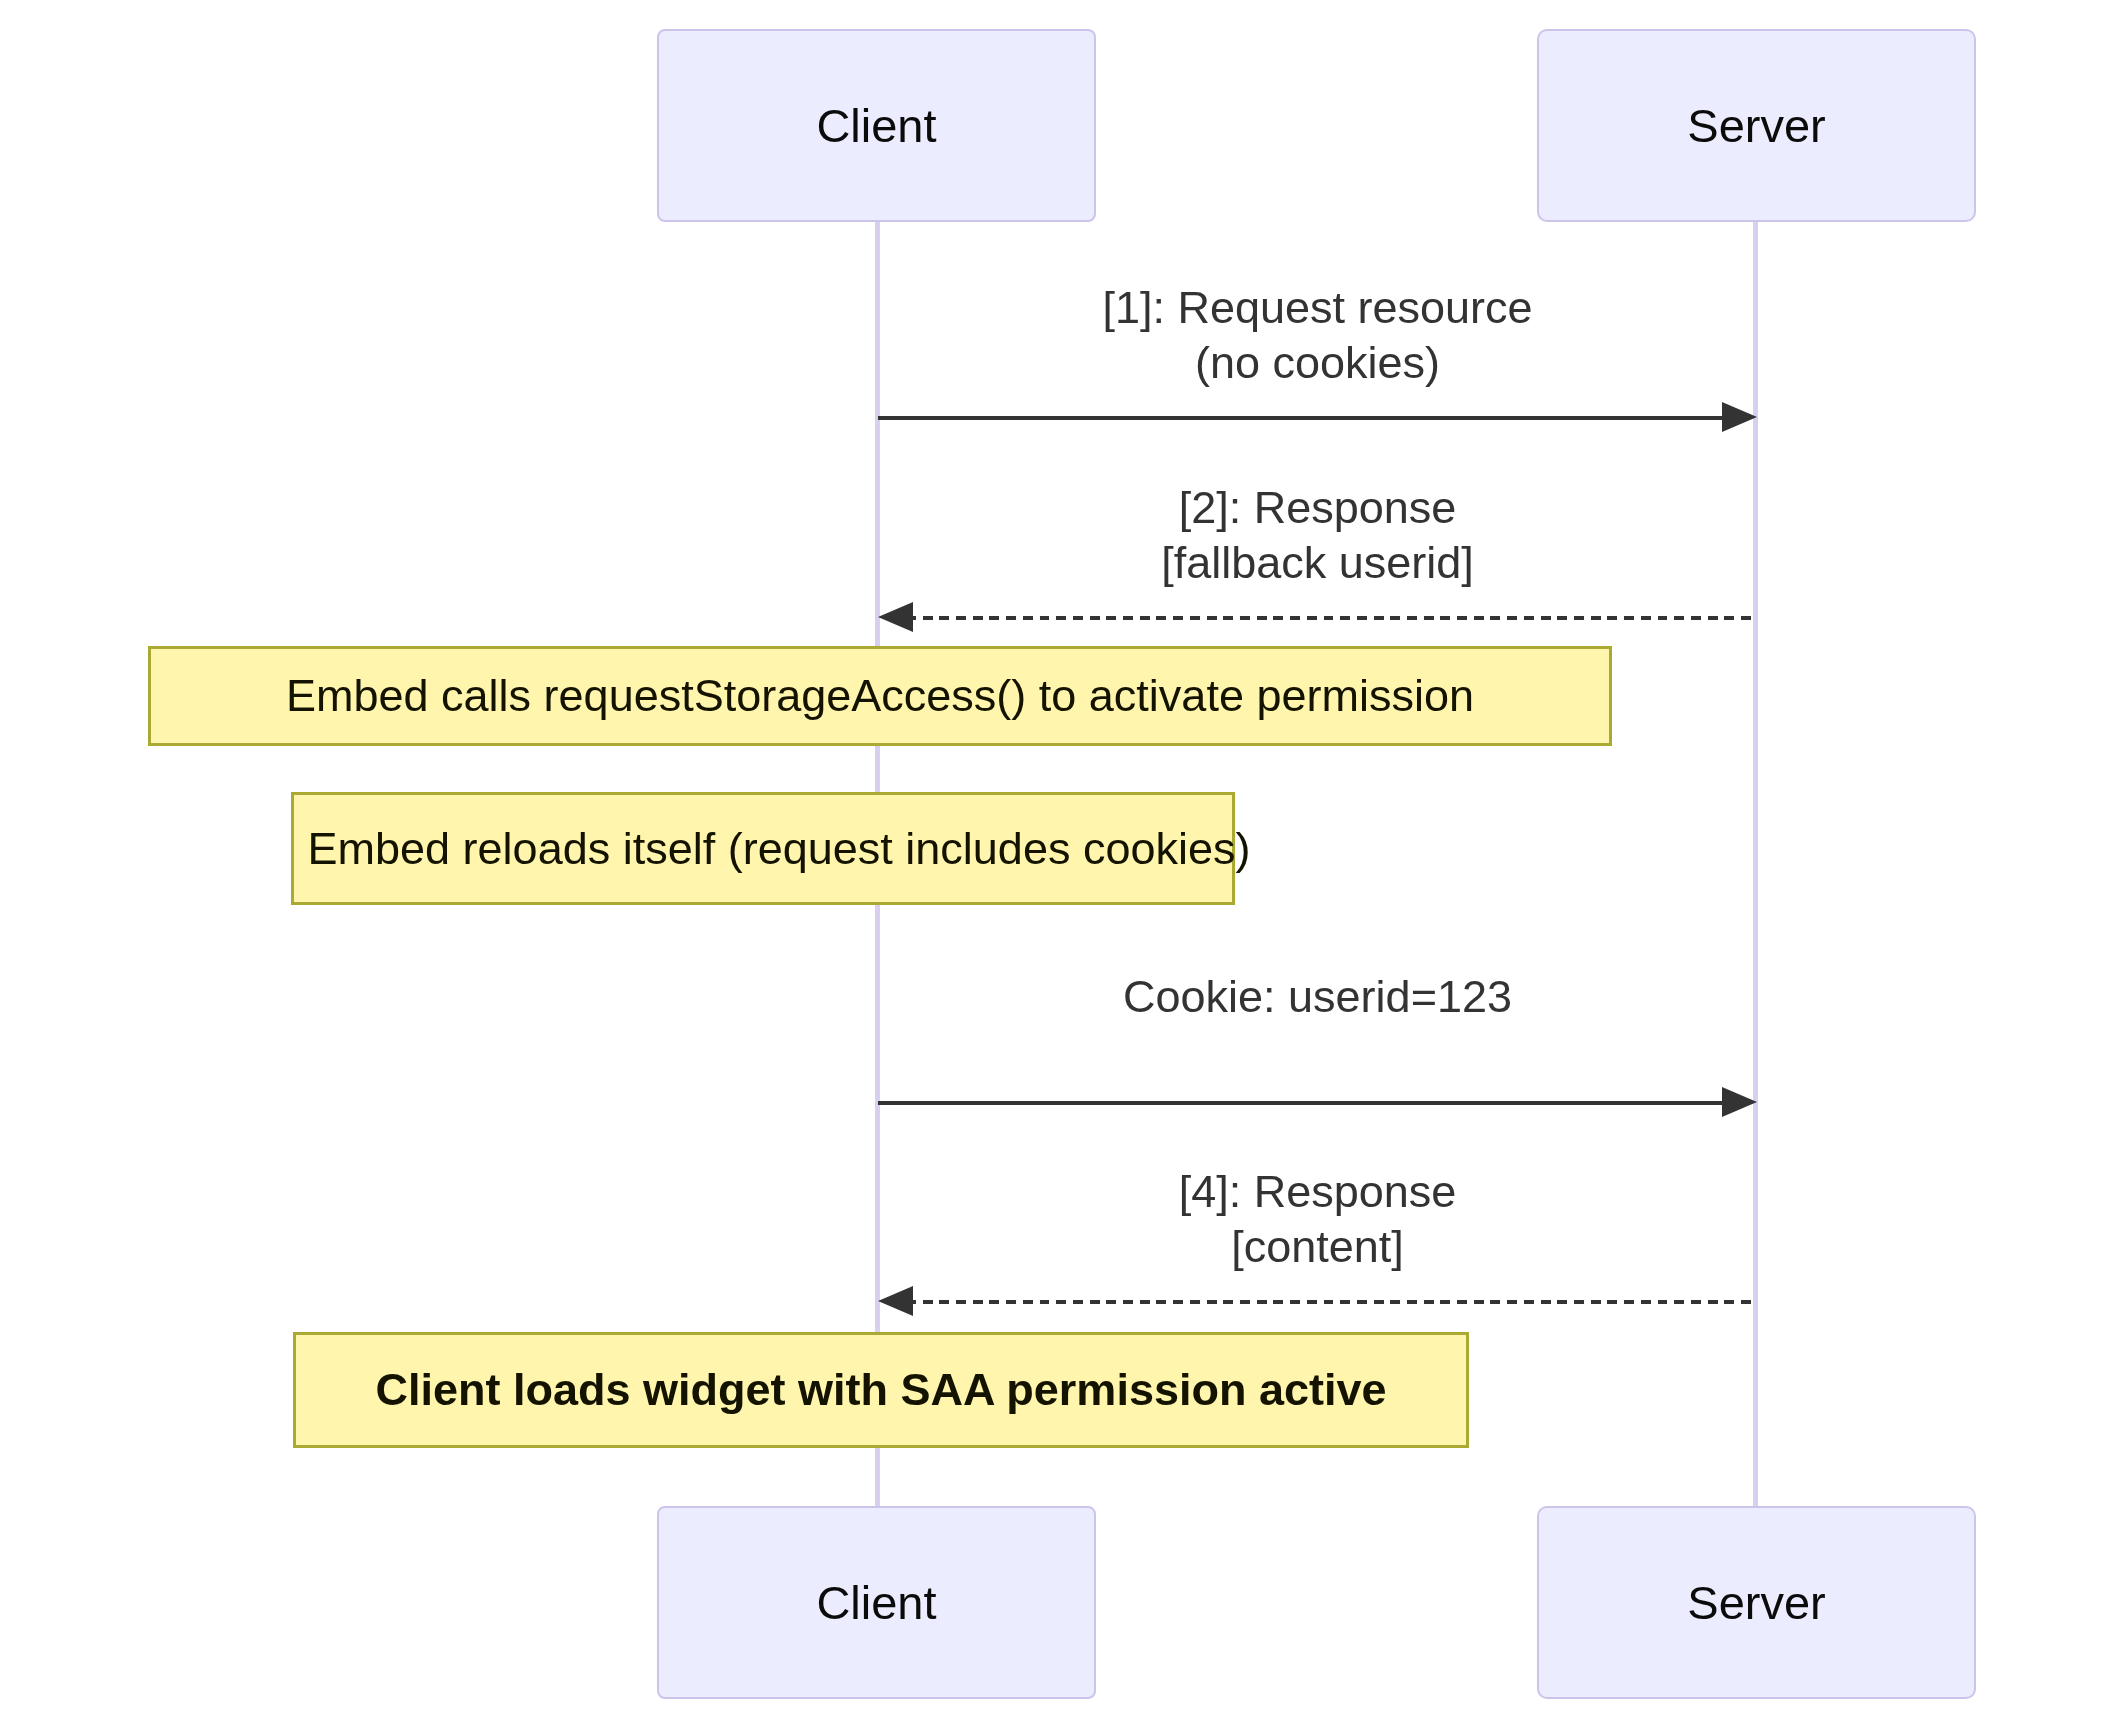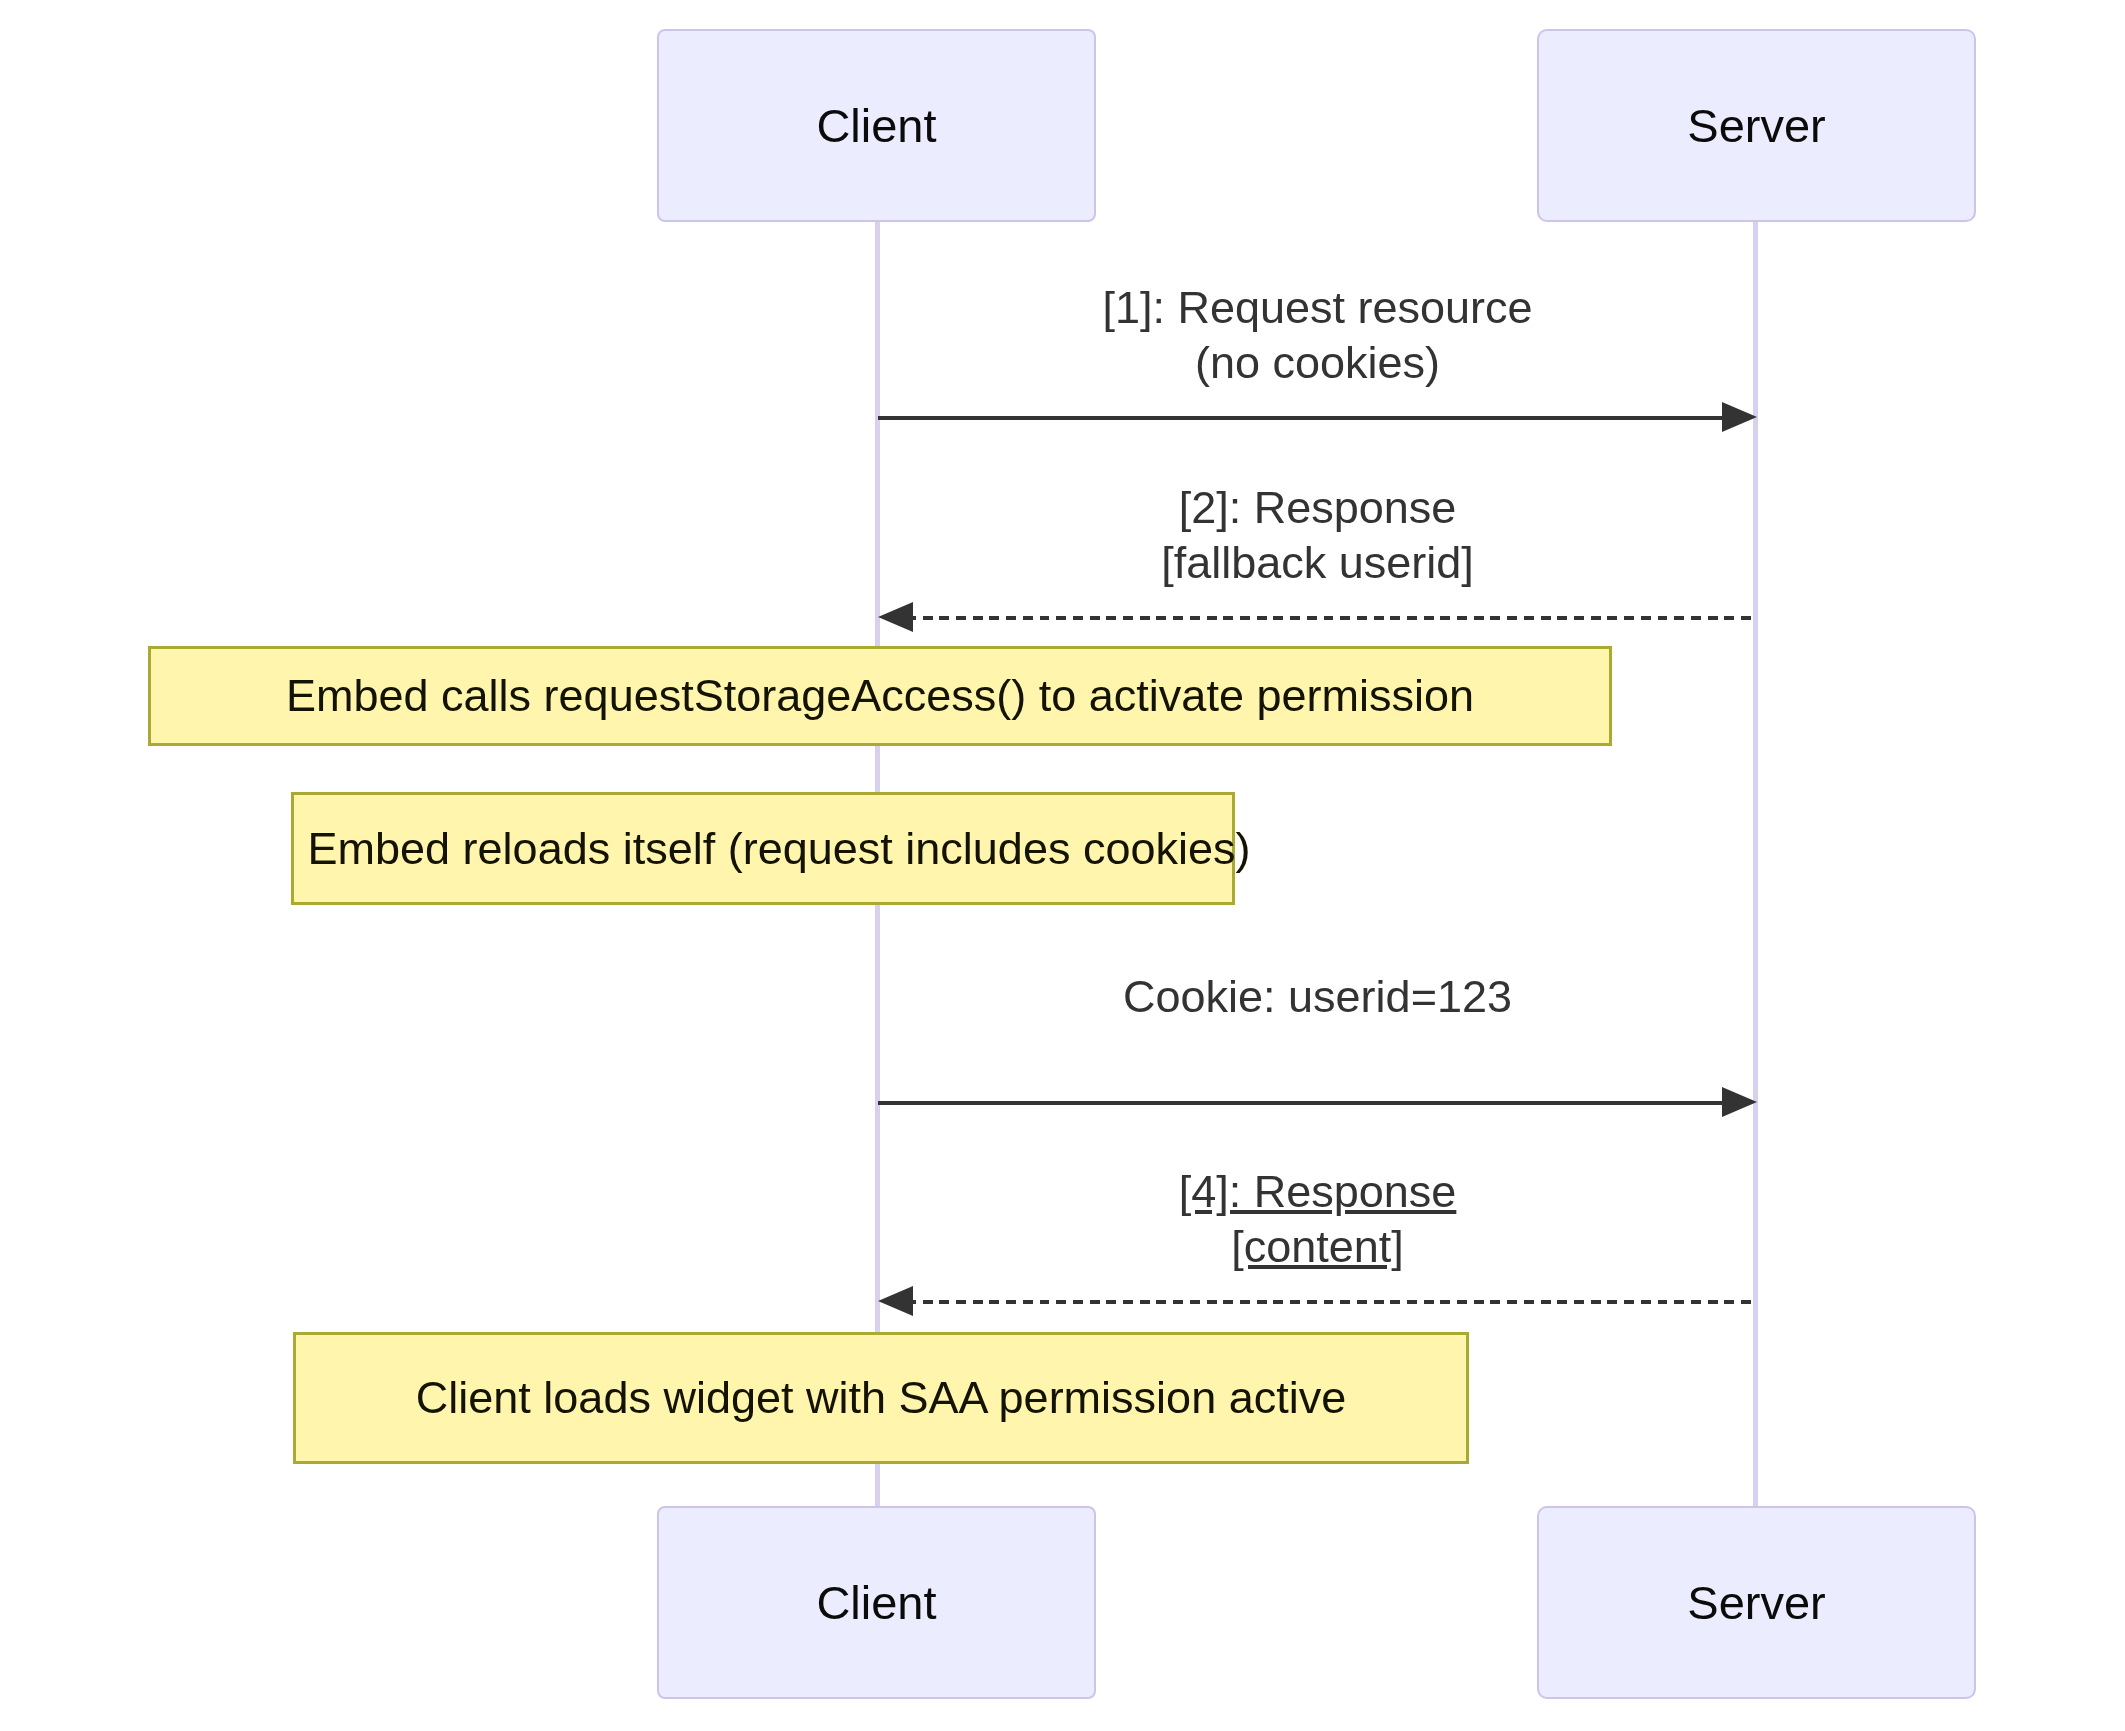--- a/index.html
+++ b/index.html
@@ -47,21 +47,21 @@
 
   
   .message{
     position:absolute;left:874px;width:887px;
     text-align:center;font-size:45px;line-height:55px;
     color:var(--message-text-color);z-index:2;white-space:nowrap;
   }
   .message.m1{top:280px;}
   .message.m2{top:480px;}
   .message.m3{top:969px;}
-  .message.m4{top:1164px;text-decoration:underline;}
+  .message.m4{top:1164px;}
 
   
   .arrow{position:absolute;left:878px;width:879px;height:3.9px;z-index:2;}
   .arrow.a1{top:416px;}
   .arrow.a2{top:616px;}
   .arrow.a3{top:1101px;}
   .arrow.a4{top:1300px;}
   .shaft{position:absolute;top:0;bottom:0;}
   .shaft.solid{left:0;right:27.6px;background:var(--arrow-color);}
   .shaft.dashed{
@@ -83,21 +83,21 @@
   
   .note{
     position:absolute;background:var(--note-fill);
     border:3px solid var(--note-border);
     display:flex;align-items:center;justify-content:center;
     font-size:45px;color:var(--note-text-color);
     text-align:center;z-index:3;white-space:nowrap;
   }
   .note.n1{left:148px;top:646px;width:1464px;height:100px;}
   .note.n2{left:291px;top:792px;width:944px;height:113px;padding-left:32px;}
-  .note.n3{left:293px;top:1332px;width:1176px;height:132px;}
+  .note.n3{left:293px;top:1332px;width:1176px;height:116px;font-weight:bold;}
 </style>
 </head>
 <body>
 
 <div class="canvas">
 
   <div class="lifeline client"></div>
   <div class="lifeline server"></div>
 
   <div class="actor-box top client">

